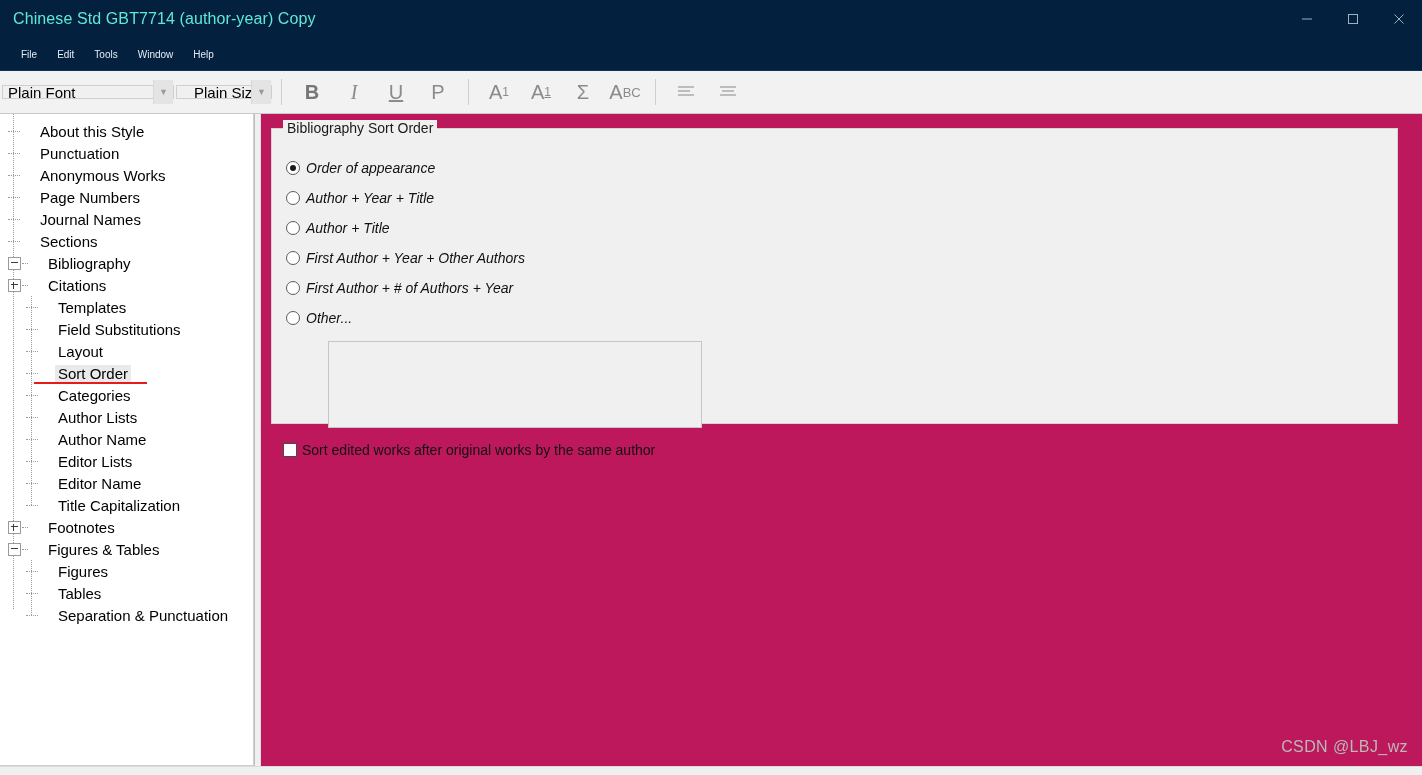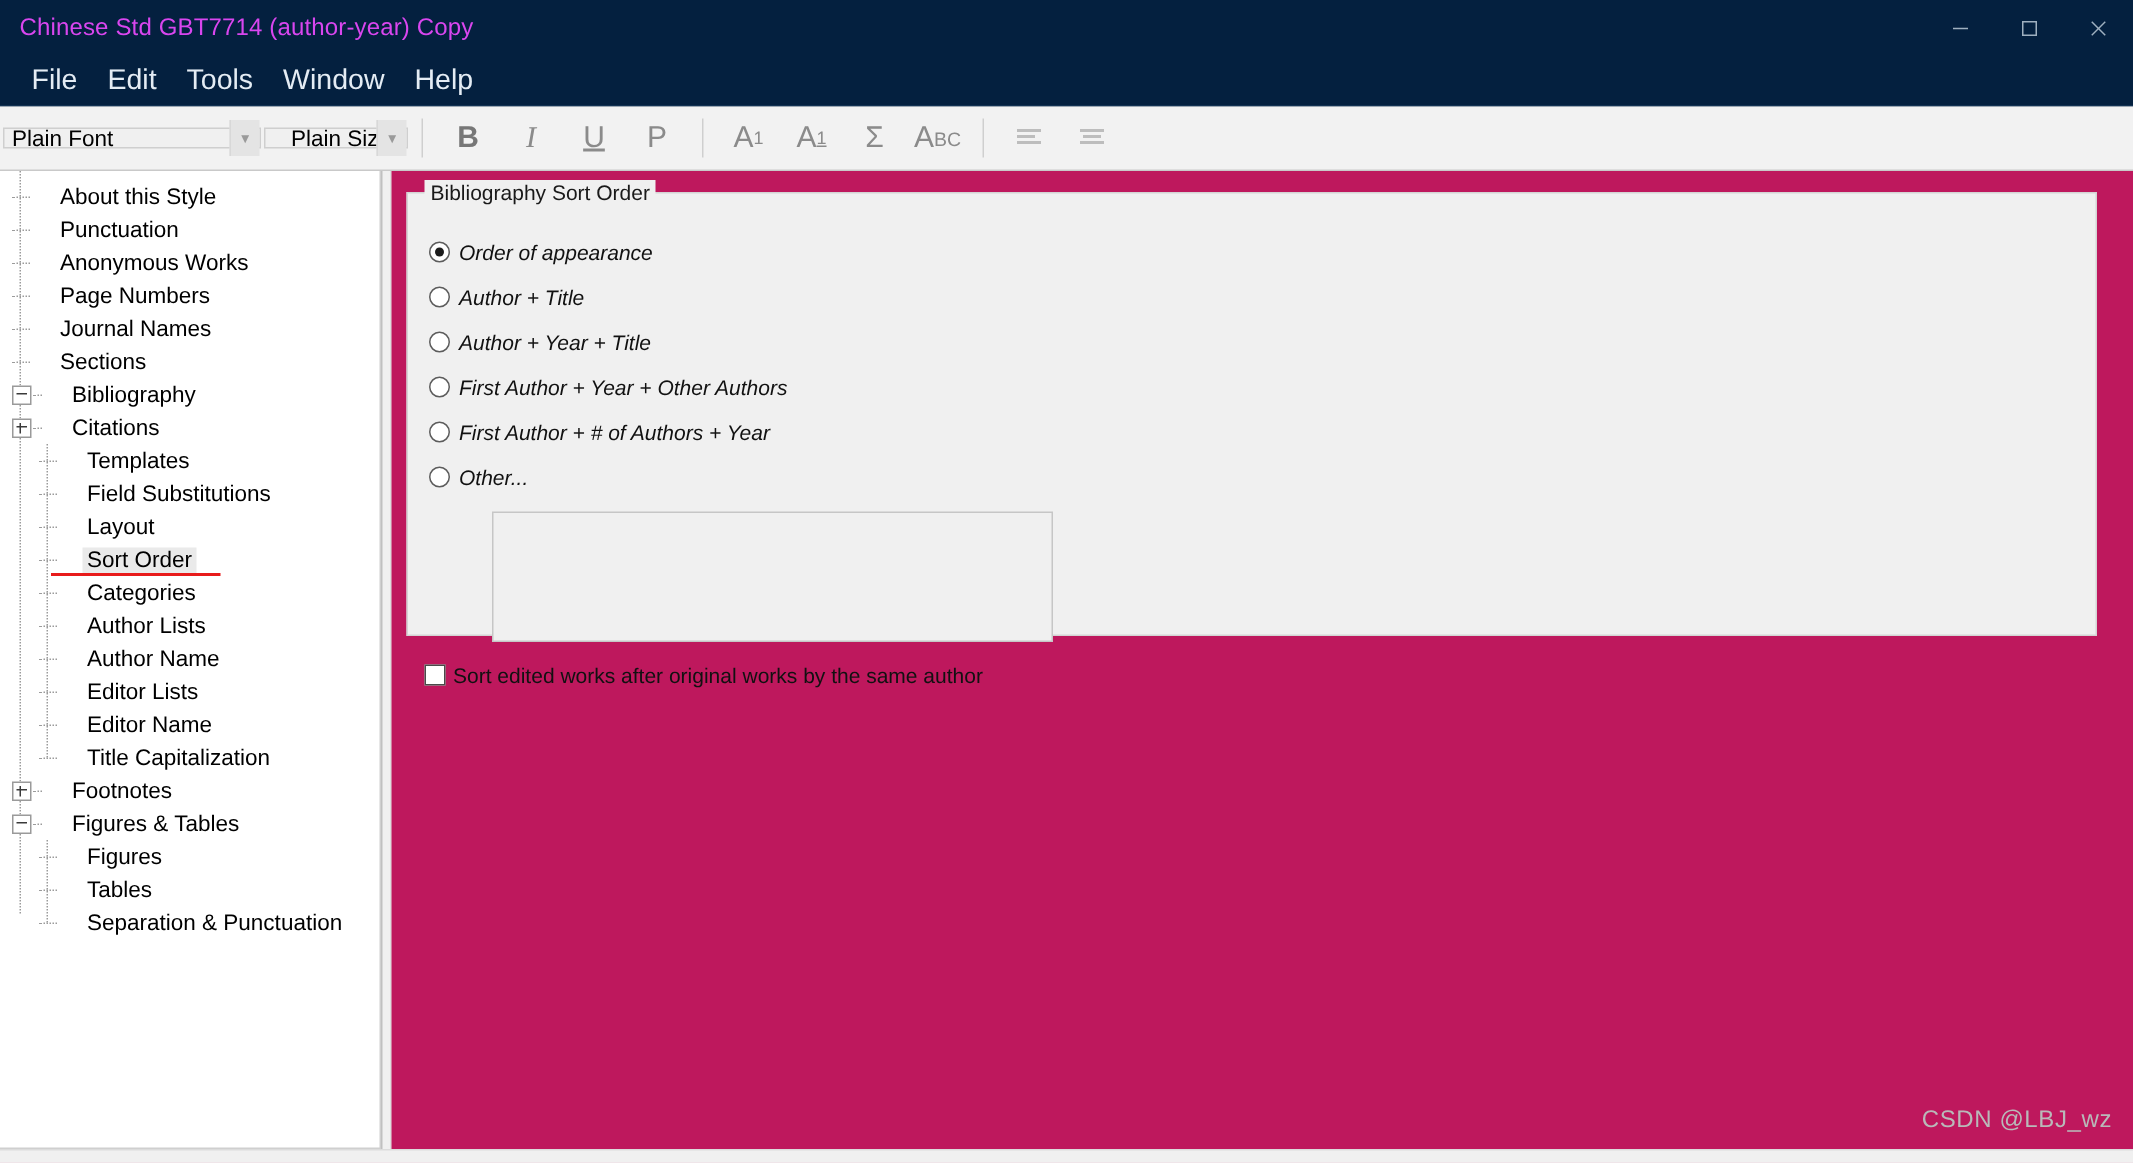--- a/index.html
+++ b/index.html
@@ -26,21 +26,21 @@
   
   .titlebar {
     height: 38px;
     background: #04203f;
     display: flex;
     align-items: center;
     position: relative;
     flex: none;
   }
   .title-text {
-    color: #d946ef;
+    color: #5eead4;
     font-size: 16px;
     padding-left: 13px;
     letter-spacing: .1px;
     white-space: nowrap;
   }
   .winbtns {
     position: absolute;
     right: 0;
     top: 0;
     height: 38px;
@@ -61,21 +61,21 @@
     height: 32px;
     background: #04203f;
     display: flex;
     align-items: center;
     padding-left: 11px;
     flex: none;
     border-bottom: 1px solid #123253;
   }
   .menuitem {
     color: #e4ecf4;
-    font-size: 19px;
+    font-size: 10px;
     padding: 2px 10px;
     white-space: nowrap;
   }
 
   
   .toolbar {
     height: 42px;
     background: #f2f2f2;
     border-bottom: 1px solid #c9c9c9;
     display: flex;
@@ -612,25 +612,25 @@
       <div class="groupbox">
         <div class="gb-title">Bibliography Sort Order</div>
 
         <div class="radio-list">
           <div class="radio-row">
             <span class="radio checked"></span>
             <span>Order of appearance</span>
           </div>
           <div class="radio-row">
             <span class="radio"></span>
-            <span>Author + Title</span>
+            <span>Author + Year + Title</span>
           </div>
           <div class="radio-row">
             <span class="radio"></span>
-            <span>Author + Year + Title</span>
+            <span>Author + Title</span>
           </div>
           <div class="radio-row">
             <span class="radio"></span>
             <span>First Author + Year + Other Authors</span>
           </div>
           <div class="radio-row">
             <span class="radio"></span>
             <span>First Author + # of Authors + Year</span>
           </div>
           <div class="radio-row">

